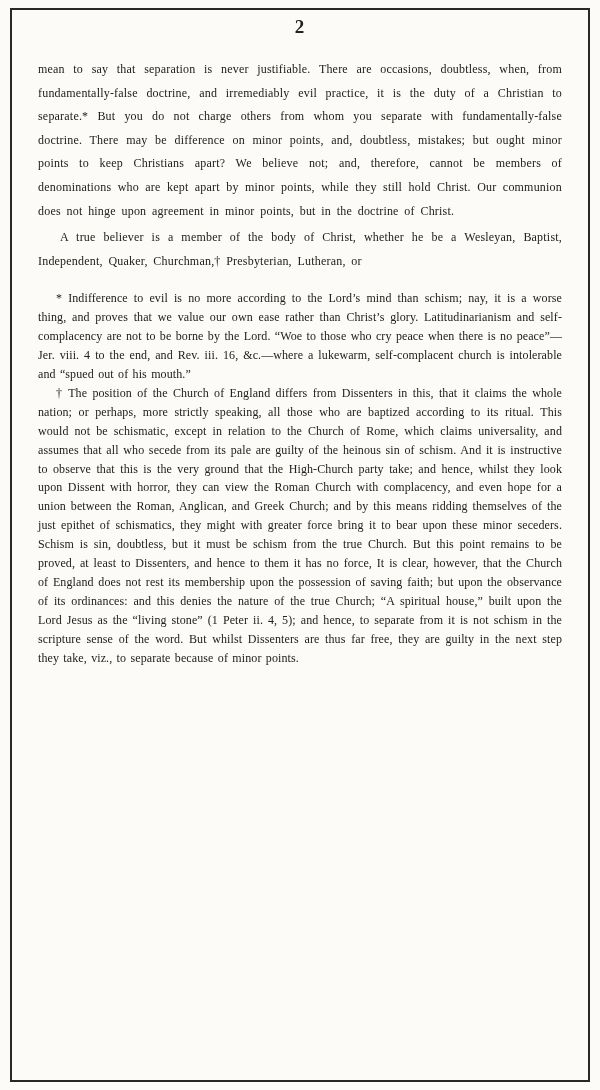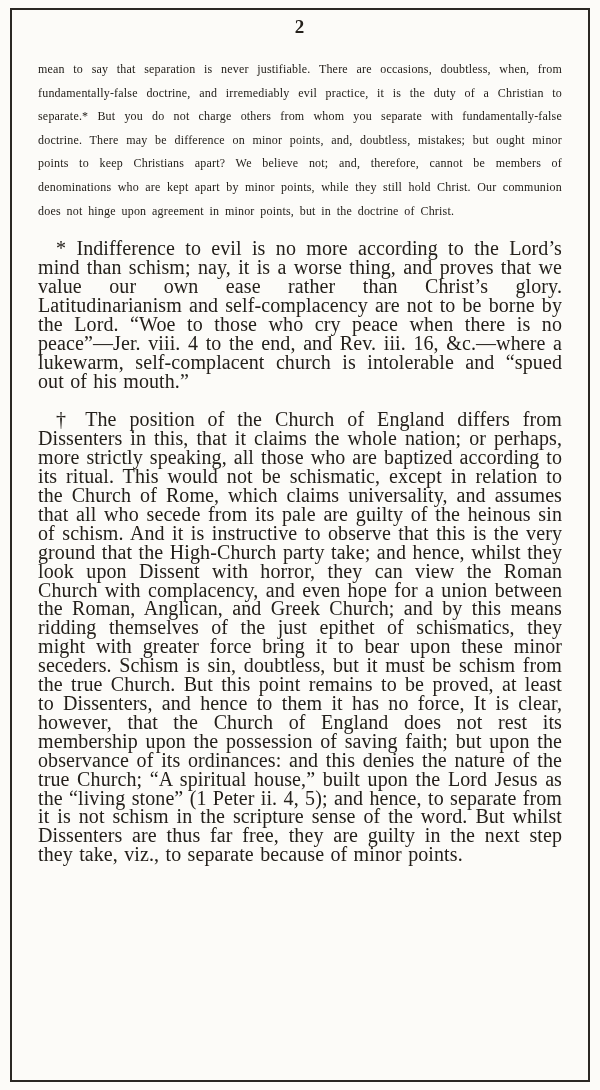--- a/index.html
+++ b/index.html
@@ -54,42 +54,43 @@
   }
   .body-text p.indent {
     text-indent: 22px;
     margin-top: 3px;
   }
   .footnotes {
     margin-top: 16px;
   }
   .footnotes p {
     margin: 0;
-    font-size: 20px;
+    font-size: 12px;
     line-height: 18.9px;
     text-align: justify;
     word-spacing: 1.2px;
     letter-spacing: 0.1px;
     text-indent: 18px;
   }
   .footnotes p + p {
-    margin-top: 20px;
+    margin-top: 0;
   }
 </style>
 </head>
 <body>
 
 <div class="page">
   <div class="frame"></div>
   <div class="content">
 
     <div class="page-number">2</div>
 
     <div class="body-text">
       <p class="continued">mean to say that separation is never justifiable. There are occasions, doubtless, when, from fundamentally-false doctrine, and irremediably evil practice, it is the duty of a Christian to separate.*  But you do not charge others from whom you separate with fundamentally-false doctrine.  There may be difference on minor points, and, doubtless, mistakes; but ought minor points to keep Christians apart?  We believe not; and, therefore, cannot be members of denominations who are kept apart by minor points, while they still hold Christ.  Our communion does not hinge upon agreement in minor points, but in the doctrine of Christ.</p>
+      <p class="indent">A true believer is a member of the body of Christ, whether he be a Wesleyan, Baptist, Independent, Quaker, Churchman,†  Presbyterian, Lutheran, or</p>
     </div>
 
     <div class="footnotes">
       <p>* Indifference to evil is no more according to the Lord’s mind than schism; nay, it is a worse thing, and proves that we value our own ease rather than Christ’s glory.  Latitudinarianism and self-complacency are not to be borne by the Lord. “Woe to those who cry peace when there is no peace”—Jer. viii. 4 to the end, and Rev. iii. 16, &amp;c.—where a lukewarm, self-complacent church is intolerable and “spued out of his mouth.”</p>
       <p>† The position of the Church of England differs from Dissenters in this, that it claims the whole nation; or perhaps, more strictly speaking, all those who are baptized according to its ritual.  This would not be schismatic, except in relation to the Church of Rome, which claims universality, and assumes that all who secede from its pale are guilty of the heinous sin of schism.  And it is instructive to observe that this is the very ground that the High-Church party take; and hence, whilst they look upon Dissent with horror, they can view the Roman Church with complacency, and even hope for a union between the Roman, Anglican, and Greek Church; and by this means ridding themselves of the just epithet of schismatics, they might with greater force bring it to bear upon these minor seceders.  Schism is sin, doubtless, but it must be schism from the true Church.  But this point remains to be proved, at least to Dissenters, and hence to them it has no force, It is clear, however, that the Church of England does not rest its membership upon the possession of saving faith; but upon the observance of its ordinances: and this denies the nature of the true Church; “A spiritual house,” built upon the Lord Jesus as the “living stone” (1 Peter ii. 4, 5); and hence, to separate from it is not schism in the scripture sense of the word.  But whilst Dissenters are thus far free, they are guilty in the next step they take, viz., to separate because of minor points.</p>
     </div>
 
   </div>
 </div>
 

